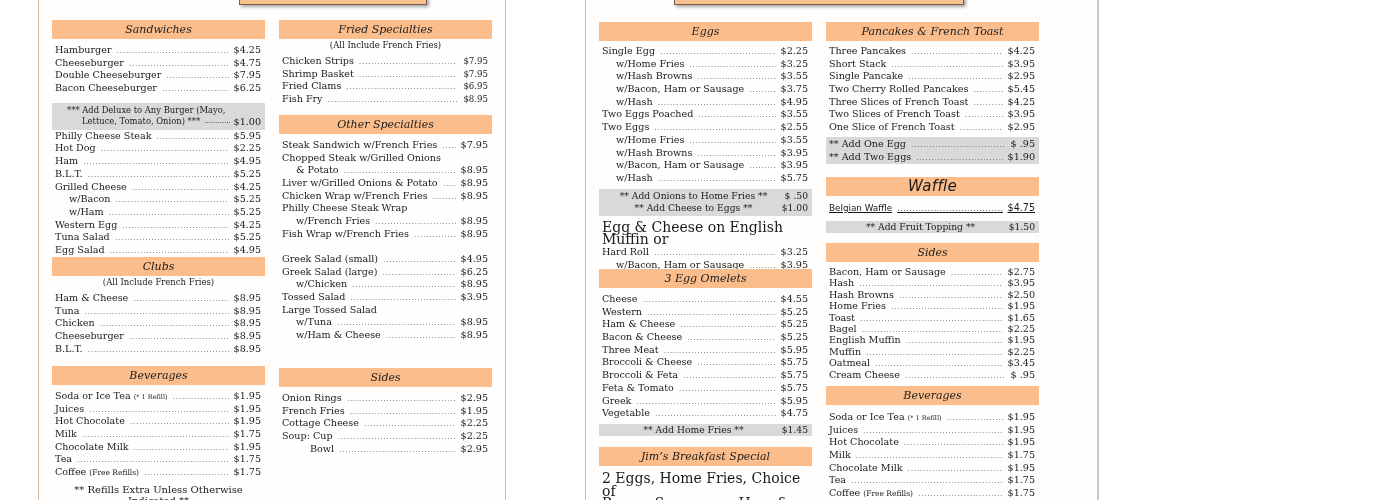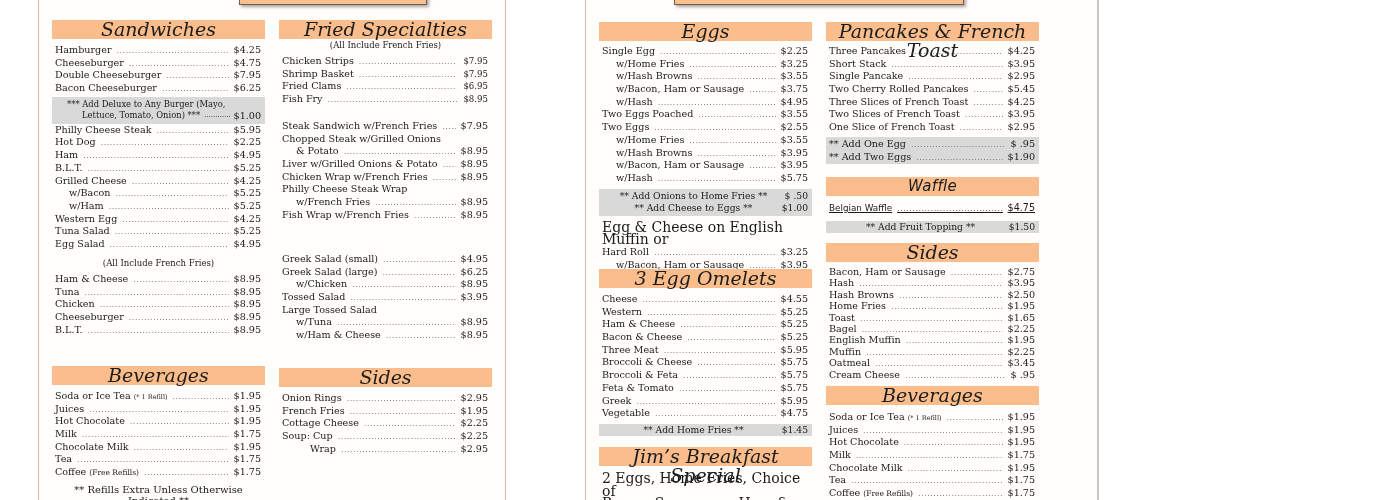--- a/index.html
+++ b/index.html
@@ -16,21 +16,21 @@
 
   .col { position: absolute; top: 0; }
   .col-l1 { left: 13px; width: 213px; }
   .col-l2 { left: 240px; width: 213px; }
   .col-r1 { left: 13px; width: 213px; }
   .col-r2 { left: 240px; width: 213px; }
 
   .section { position: absolute; left: 0; right: 0; }
   .sec-head {
     background: #fabd8b; height: 19px; line-height: 19px; text-align: center;
-    font-family: "DejaVu Serif", "Liberation Serif", serif; font-style: italic; font-size: 19px; color: #1c1c1c;
+    font-family: "DejaVu Serif", "Liberation Serif", serif; font-style: italic; font-size: 11px; color: #1c1c1c;
   }
   .sec-head.sans { font-family: "DejaVu Sans", "Liberation Sans", sans-serif; font-size: 15px; letter-spacing: 0.3px; }
   .sec-sub { text-align: center; font-size: 8.5px; margin-top: 1px; color: #222; }
 
   .item { display: flex; align-items: baseline; font-size: 9.6px; height: 12.7px; line-height: 12.7px; padding: 0 4px 0 3px; white-space: nowrap; }
   .item .name { flex: 0 0 auto; }
   .item .name small { font-size: 6.5px; }
   .item .dots { flex: 1 1 auto; overflow: hidden; margin: 0 5px; color: #555; font-size: 8px; letter-spacing: 0.5px; }
   .item .dots::before { content: "................................................................................................................................"; }
   .item .price { flex: 0 0 auto; min-width: 26px; text-align: right; font-size: 9.6px; }
@@ -76,21 +76,21 @@
       <div class="item">
           <span class="name">Double Cheeseburger</span>
           <span class="dots"></span>
           <span class="price">$7.95</span>
         </div>
       <div class="item">
           <span class="name">Bacon Cheeseburger</span>
           <span class="dots"></span>
           <span class="price">$6.25</span>
         </div>
-      <div class="grey deluxe" style="margin-top:2px">
+      <div class="grey deluxe" style="margin-top:8px">
         <div class="l1">*** Add Deluxe to Any Burger  (Mayo,</div>
         <div class="l2">
             <span class="t">Lettuce, Tomato, Onion) ***</span>
             <span class="dots"></span>
             <span class="p">$1.00</span>
           </div>
       </div>
       <div class="item">
           <span class="name">Philly  Cheese Steak</span>
           <span class="dots"></span>
@@ -137,20 +137,21 @@
           <span class="price">$5.25</span>
         </div>
       <div class="item">
           <span class="name">Egg Salad</span>
           <span class="dots"></span>
           <span class="price">$4.95</span>
         </div>
     </div>
 
     <div class="section" style="top:257px">
+      <div class="sec-head">Clubs</div>
       <div class="sec-sub">(All Include French Fries)</div>
       <div style="height:5px"></div>
       <div class="item">
           <span class="name">Ham &amp; Cheese</span>
           <span class="dots"></span>
           <span class="price">$8.95</span>
         </div>
       <div class="item">
           <span class="name">Tuna</span>
           <span class="dots"></span>
@@ -236,20 +237,21 @@
           <span class="price" style="font-size:8.6px">$6.95</span>
         </div>
       <div class="item">
           <span class="name">Fish Fry</span>
           <span class="dots"></span>
           <span class="price" style="font-size:8.6px">$8.95</span>
         </div>
     </div>
 
     <div class="section" style="top:115px">
+      <div class="sec-head">Other Specialties</div>
       <div style="height:5px"></div>
       <div class="item">
           <span class="name">Steak Sandwich w/French Fries</span>
           <span class="dots"></span>
           <span class="price">$7.95</span>
         </div>
       <div class="item nodots">
           <span class="name">Chopped Steak w/Grilled Onions</span>
           <span class="dots"></span>
           <span class="price"></span>
@@ -342,21 +344,21 @@
           <span class="name">Cottage Cheese</span>
           <span class="dots"></span>
           <span class="price">$2.25</span>
         </div>
       <div class="item">
           <span class="name">Soup: Cup</span>
           <span class="dots"></span>
           <span class="price">$2.25</span>
         </div>
       <div class="item indent2">
-          <span class="name">Wrap</span>
+          <span class="name">Bowl</span>
           <span class="dots"></span>
           <span class="price">$2.95</span>
         </div>
     </div>
   </div>
 </div>
 
 <div class="page page-right">
   <div class="banner-stub"></div>
 

